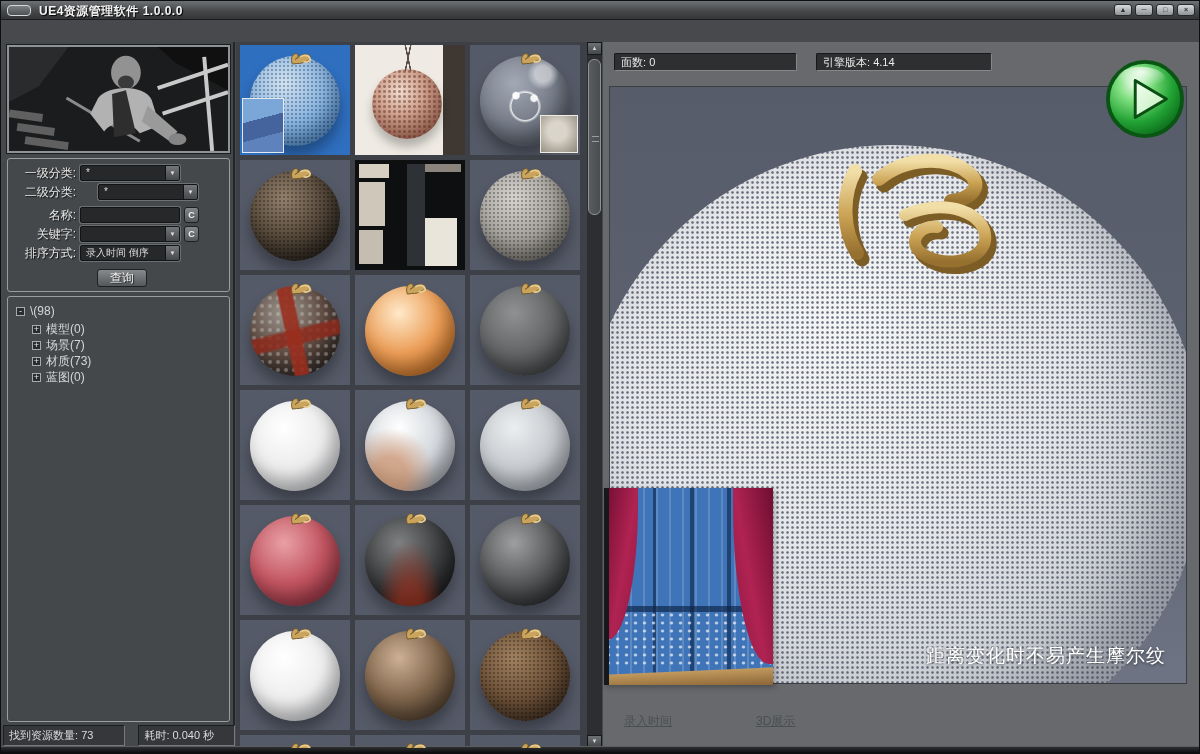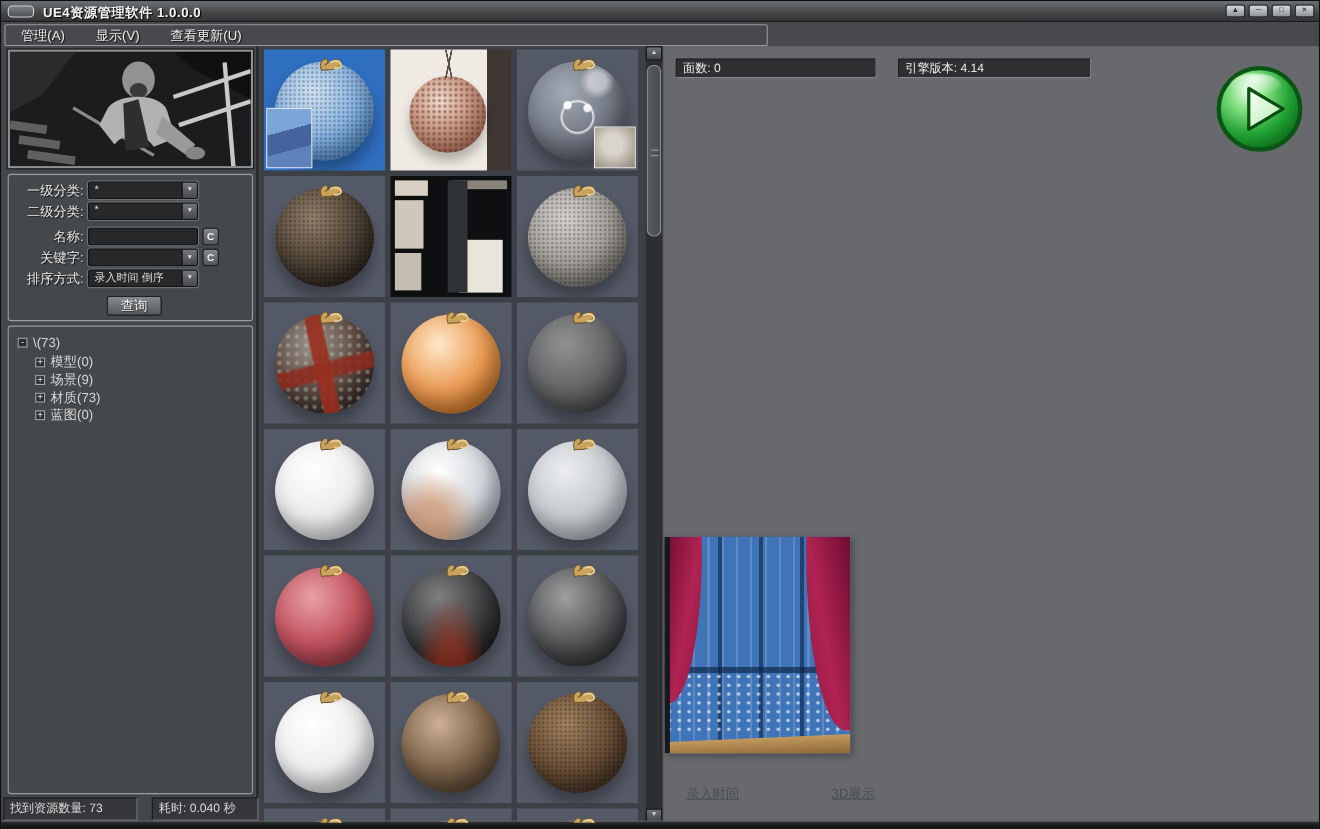--- a/index.html
+++ b/index.html
@@ -186,25 +186,20 @@
     <div id="app-icon"></div>
     <div id="title-text">UE4资源管理软件 1.0.0.0</div>
     <div id="winbtns">
       <div class="winbtn">▲</div>
       <div class="winbtn">─</div>
       <div class="winbtn">□</div>
       <div class="winbtn">×</div>
     </div>
   </div>
 
-  <div id="menubar">
-    <span class="menu-item">管理(A)</span>
-    <span class="menu-item">显示(V)</span>
-    <span class="menu-item">查看更新(U)</span>
-  </div>
 
   <div id="left-panel">
 
     <div id="photo-frame">
       <svg viewBox="0 0 221 106" preserveAspectRatio="none">
         <rect width="221" height="106" fill="#1b1c1d"></rect>
         <path d="M150 0 L221 0 L221 44 L168 16 Z" fill="#101011"></path>
         <path d="M0 0 L60 0 L30 40 L0 56 Z" fill="#2a2b2c"></path>
         <g fill="#606060">
           <rect x="0" y="66" width="34" height="8" transform="rotate(8 17 70)"></rect>
@@ -227,21 +222,21 @@
     </div>
 
     <div id="filter-box">
       <div class="frow" style="top:6px;">
         <span class="flabel">一级分类:</span>
         <div class="dd">
           <span>*</span>
           <span class="arrow">▼</span>
         </div>
       </div>
-      <div class="frow" style="top:25px;">
+      <div class="frow" style="top:25px;gap:18px;">
         <span class="flabel">二级分类:</span>
         <div class="dd">
           <span>*</span>
           <span class="arrow">▼</span>
         </div>
       </div>
       <div class="frow" style="top:48px;">
         <span class="flabel">名称:</span>
         <input class="ti" type="text" value="" style="">
         <span class="cbtn">C</span>
@@ -260,29 +255,29 @@
           <span>录入时间 倒序</span>
           <span class="arrow">▼</span>
         </div>
       </div>
       <div id="search-btn">查询</div>
     </div>
 
     <div id="tree-box">
       <div class="tree-row" style="left:8px; top:7px;">
         <span class="expander">-</span>
-        <span class="tree-label">\(73)</span>
+        <span class="tree-label">\(98)</span>
       </div>
       <div class="tree-row" style="left:24px; top:25px;">
         <span class="expander">+</span>
         <span class="tree-label">模型(0)</span>
       </div>
       <div class="tree-row" style="left:24px; top:41px;">
         <span class="expander">+</span>
-        <span class="tree-label">场景(9)</span>
+        <span class="tree-label">场景(7)</span>
       </div>
       <div class="tree-row" style="left:24px; top:57px;">
         <span class="expander">+</span>
         <span class="tree-label">材质(73)</span>
       </div>
       <div class="tree-row" style="left:24px; top:73px;">
         <span class="expander">+</span>
         <span class="tree-label">蓝图(0)</span>
       </div>
     </div>
@@ -478,20 +473,43 @@
             <stop offset="0%" stop-color="#ffffff" stop-opacity=".85"></stop>
             <stop offset="100%" stop-color="#ffffff" stop-opacity="0"></stop>
           </radialGradient>
         </defs>
         <circle cx="42" cy="42" r="38" fill="url(#pg)" stroke="#0a5514" stroke-width="4"></circle>
         <ellipse cx="38" cy="22" rx="25" ry="13" fill="url(#gl)"></ellipse>
         <polygon points="32,23 64,42 32,61" fill="url(#tg)" stroke="#0a4f12" stroke-width="3" stroke-linejoin="round"></polygon>
       </svg>
     </div>
 
+    <div id="preview">
+      <div id="big-sphere"></div>
+      <svg id="big-char" width="200" height="135" viewBox="0 0 200 135">
+        <defs>
+          <linearGradient id="goldg" x1="0" y1="0" x2="0" y2="1">
+            <stop offset="0%" stop-color="#f2dfa8"></stop>
+              <stop offset="55%" stop-color="#caa253"></stop>
+            <stop offset="100%" stop-color="#96702f"></stop>
+          </linearGradient>
+        </defs>
+        <g stroke="#7c5d26" stroke-width="15" fill="none" stroke-linecap="round" transform="translate(5,6)">
+          <path d="M30 24 C16 50 18 84 32 106"></path>
+          <path d="M54 32 C80 10 122 8 144 26 C158 38 148 52 126 54"></path>
+          <path d="M80 68 C120 50 164 66 160 94 C156 116 114 122 94 104 C84 94 94 78 112 80" stroke-width="13"></path>
+        </g>
+        <g stroke="url(#goldg)" stroke-width="14" fill="none" stroke-linecap="round">
+          <path d="M30 24 C16 50 18 84 32 106"></path>
+          <path d="M54 32 C80 10 122 8 144 26 C158 38 148 52 126 54"></path>
+          <path d="M80 68 C120 50 164 66 160 94 C156 116 114 122 94 104 C84 94 94 78 112 80" stroke-width="12"></path>
+        </g>
+      </svg>
+      <div id="caption">距离变化时不易产生摩尔纹</div>
+    </div>
 
     <div id="curtain">
       <div class="frame"></div>
       <div class="sparkle"></div>
       <div class="drape-l"></div>
       <div class="drape-r"></div>
       <div class="sill"></div>
       <div class="edge"></div>
     </div>
 

